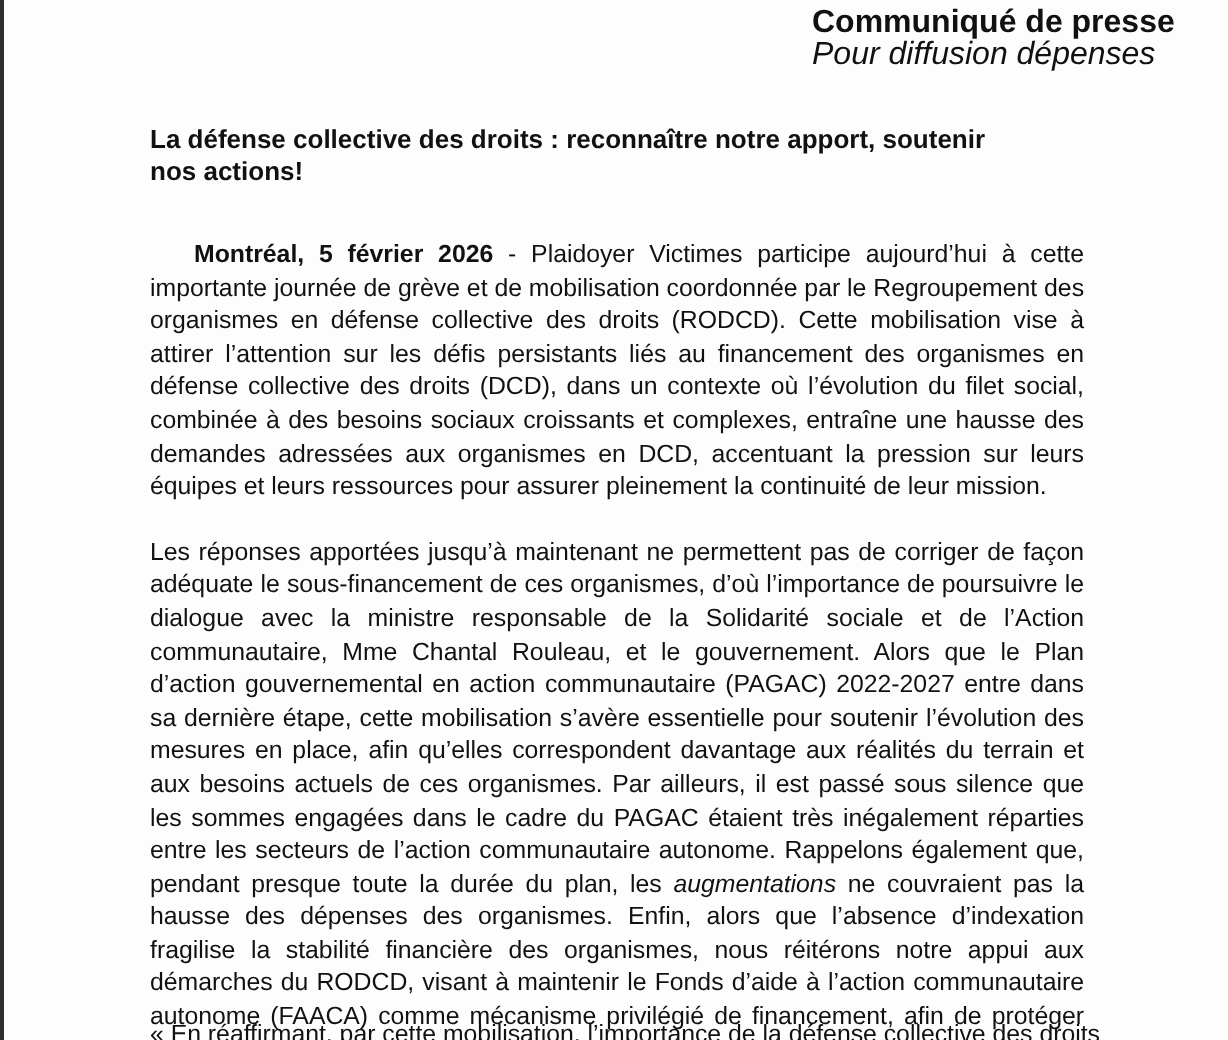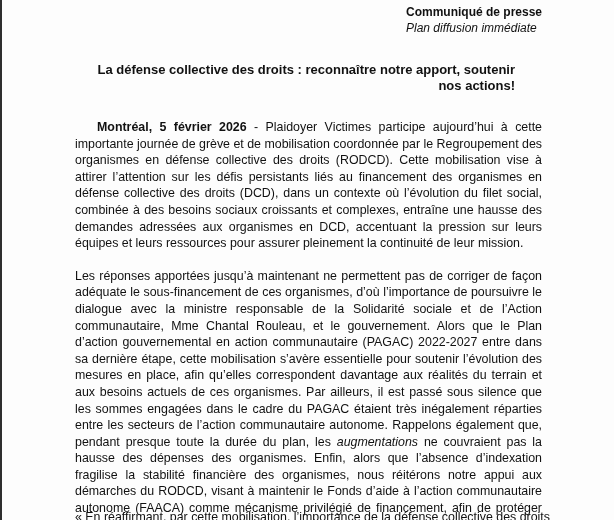--- a/index.html
+++ b/index.html
@@ -27,42 +27,41 @@
       position: absolute;
       left: 75px;
       top: 0;
       width: 467px;
     }
     .press-header {
       position: absolute;
       left: 331px;
       top: 4px;
       width: 140px;
-      font-size: 12px;
+      font-size: 16px;
       line-height: 16px;
       white-space: nowrap;
     }
     .press-header .kind {
       font-weight: bold;
       display: block;
     }
     .press-header .release {
       font-style: italic;
       display: block;
     }
     .doc-title {
       position: absolute;
       left: 0;
       top: 62px;
       width: 440px;
       font-size: 13px;
       line-height: 16px;
       font-weight: bold;
       margin: 0;
-      text-align: right;
     }
     .body-text {
       position: absolute;
       left: 0;
       top: 119px;
       width: 467px;
       font-size: 12.4px;
       line-height: 16.6px;
       text-align: justify;
       margin: 0;
@@ -89,21 +88,21 @@
   </style>
 </head>
 <body>
 
 <div class="left-border"></div>
 
 <div class="page">
 
   <div class="press-header">
     <span class="kind">Communiqué de presse</span>
-    <span class="release">Plan diffusion immédiate</span>
+    <span class="release">Pour diffusion dépenses</span>
   </div>
 
   <h1 class="doc-title">La défense collective des droits : reconnaître notre apport, soutenir nos actions!</h1>
 
   <div class="body-text">
     <p><span class="dateline">Montréal, 5 février 2026</span><span> - Plaidoyer Victimes participe aujourd’hui à cette importante journée de grève et de mobilisation coordonnée par le Regroupement des organismes en défense collective des droits (RODCD). Cette mobilisation vise à attirer l’attention sur les défis persistants liés au financement des organismes en défense collective des droits (DCD), dans un contexte où l’évolution du filet social, combinée à des besoins sociaux croissants et complexes, entraîne une hausse des demandes adressées aux organismes en DCD, accentuant la pression sur leurs équipes et leurs ressources pour assurer pleinement la continuité de leur mission.</span></p>
     <p><span>Les réponses apportées jusqu’à maintenant ne permettent pas de corriger de façon adéquate le sous-financement de ces organismes, d’où l’importance de poursuivre le dialogue avec la ministre responsable de la Solidarité sociale et de l’Action communautaire, Mme Chantal Rouleau, et le gouvernement. Alors que le Plan d’action gouvernemental en action communautaire (PAGAC) 2022-2027 entre dans sa dernière étape, cette mobilisation s’avère essentielle pour soutenir l’évolution des mesures en place, afin qu’elles correspondent davantage aux réalités du terrain et aux besoins actuels de ces organismes. Par ailleurs, il est passé sous silence que les sommes engagées dans le cadre du PAGAC étaient très inégalement réparties entre les secteurs de l’action communautaire autonome. Rappelons également que, pendant presque toute la durée du plan, les </span><em>augmentations</em><span> ne couvraient pas la hausse des dépenses des organismes. Enfin, alors que l’absence d’indexation fragilise la stabilité financière des organismes, nous réitérons notre appui aux démarches du RODCD, visant à maintenir le Fonds d’aide à l’action communautaire autonome (FAACA) comme mécanisme privilégié de financement, afin de protéger l’autonomie de la DCD.</span></p>
   </div>
 
   <p class="quote">« En réaffirmant, par cette mobilisation, l’importance de la défense collective des droits</p>

